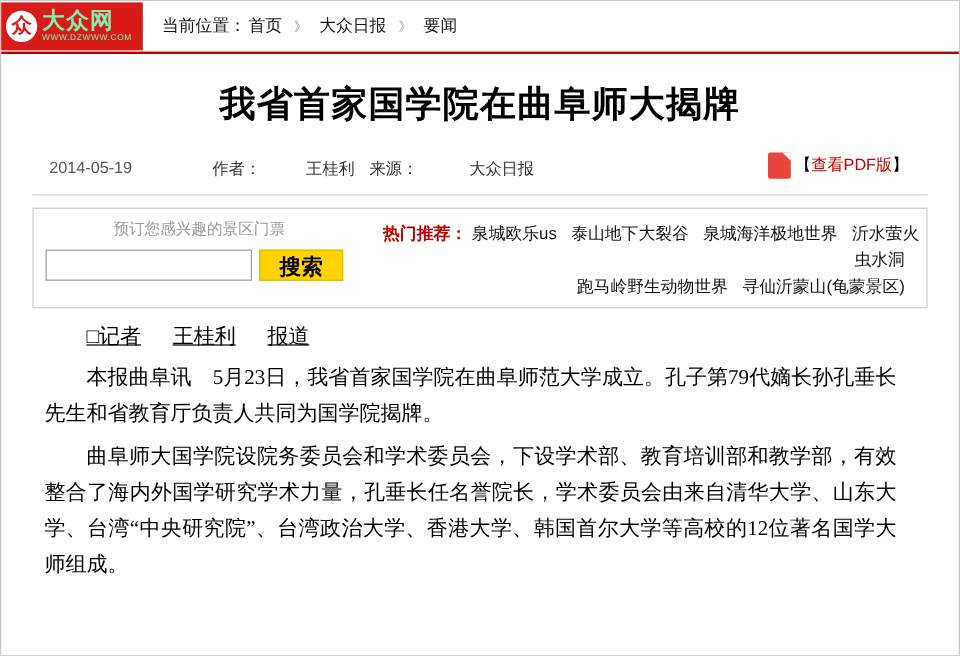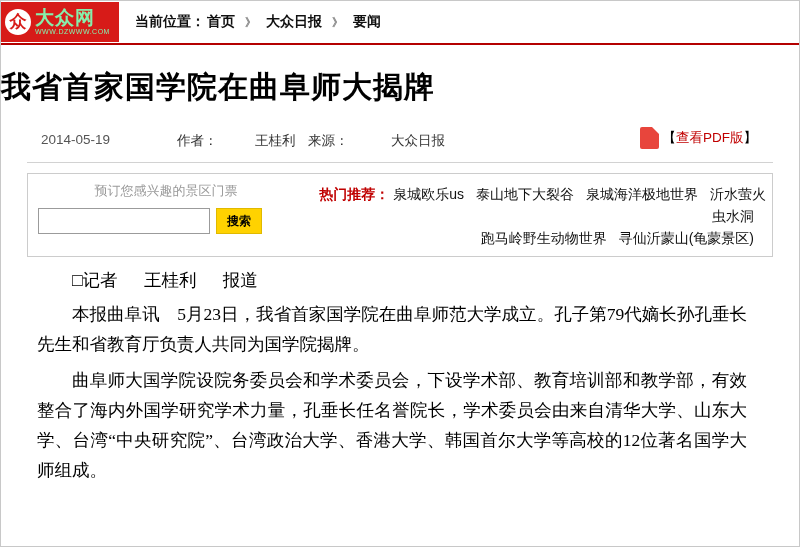--- a/index.html
+++ b/index.html
@@ -68,37 +68,37 @@
     font-size: 7px;
     display: block;
     letter-spacing: 0.5px;
   }
   .crumbs {
     display: flex;
     align-items: center;
     font-size: 14px;
     color: #111111;
     padding-left: 16px;
-    font-weight: bold;
   }
   .crumbs .sep {
     color: #888888;
     margin: 0 10px;
     font-size: 11px;
   }
   .crumbs a {
     color: #111111;
     text-decoration: none;
   }
   .crumbs .label {
     margin-right: 2px;
   }
 
   
   .title {
+    text-align: center;
     font-family: "Liberation Serif", serif;
     font-size: 30px;
     font-weight: bold;
     color: #000000;
     margin-top: 22px;
     letter-spacing: 1px;
   }
 
   
   .meta {
@@ -195,27 +195,27 @@
     width: 172px;
     height: 26px;
     border: 1px solid #9b9b9b;
     background: #ffffff;
     box-sizing: border-box;
     font-size: 13px;
     padding: 0 4px;
     outline: none;
   }
   .search-btn {
-    width: 46px;
+    width: 70px;
     height: 26px;
     margin-left: 6px;
     background: #ffd200;
     border: 1px solid #e0b900;
     box-sizing: border-box;
-    font-size: 12px;
+    font-size: 18px;
     font-weight: bold;
     color: #000000;
     cursor: pointer;
     font-family: "Liberation Sans", sans-serif;
   }
   .band-right {
     flex: 1;
     padding: 9px 6px 0 6px;
     box-sizing: border-box;
     font-size: 14px;
@@ -249,20 +249,21 @@
   .article p {
     margin: 0 16px 6px 0;
     text-indent: 2em;
   }
   .byline {
     text-indent: 2em;
     margin-bottom: 4px;
   }
   .byline span {
     margin-right: 22px;
+    text-decoration: underline;
   }
 </style>
 </head>
 <body>
 
 <div class="page">
 
   <div class="header">
     <div class="logo">
       <div class="logo-circle">众</div>

